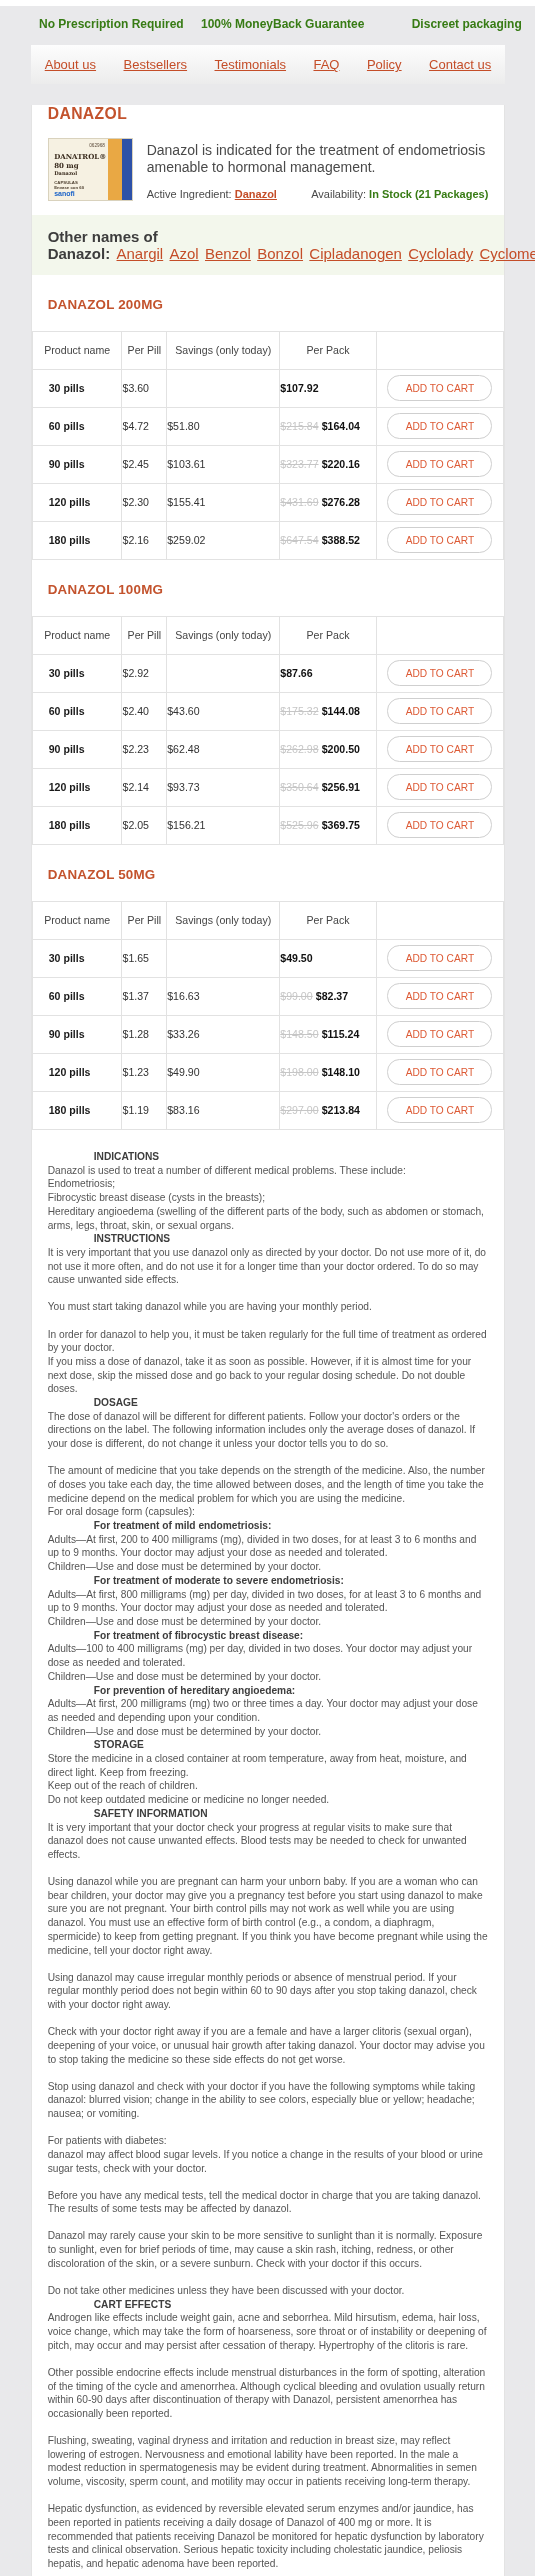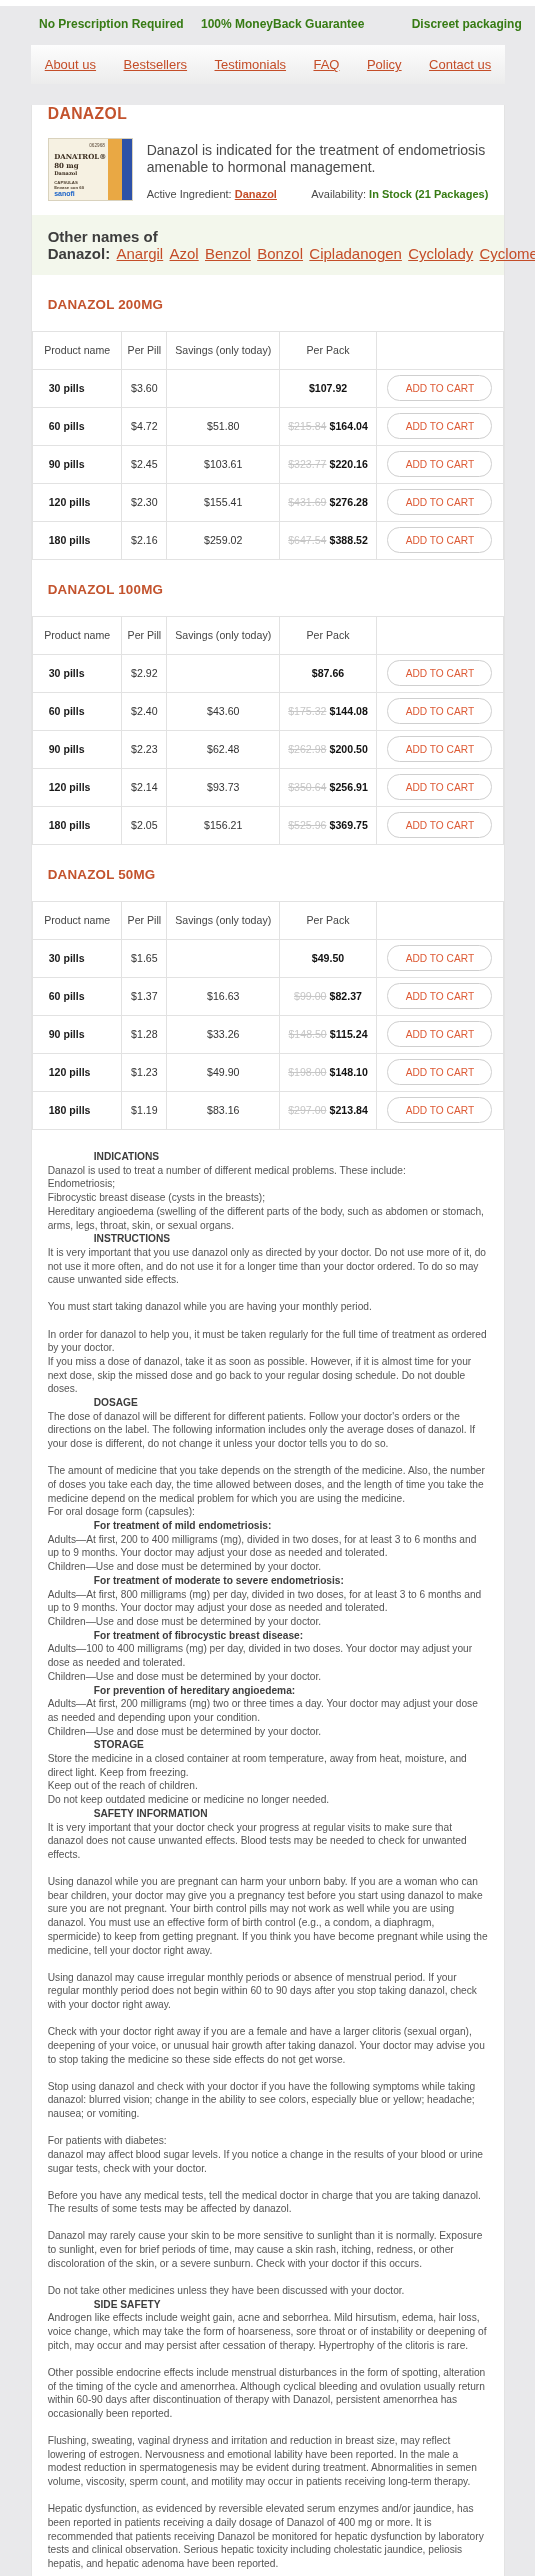--- a/index.html
+++ b/index.html
@@ -34,21 +34,21 @@
   .ing-row a { color: #c44d28; font-weight: bold; text-decoration: underline; cursor: pointer; }
   .instock { color: #377b14; font-weight: bold; }
   .othernames { background: #f3f7ec; padding: 12.6px 15.7px; font-size: 15px; color: #444; }
   .othernames b { color: #3d3d3d; }
   .othernames a { color: #c44d28; text-decoration: underline; margin-left: 6.3px; cursor: pointer; }
   h2.table-heading { color: #c3532d; font-size: 13.4px; font-weight: bold; margin: 22px 15.7px 19px; letter-spacing: 0.2px; }
   table.price-table { width: 100%; border-collapse: collapse; }
   table.price-table th, table.price-table td { border: 0.8px solid #e2e2e2; height: 38px; font-size: 10.6px; }
   table.price-table th { font-weight: normal; color: #444; text-align: center; }
   td.c-name { font-weight: bold; color: #1a1a1a; padding-left: 15.7px; text-align: left; }
-  td.c-pill, td.c-save, td.c-pack { text-align: center; color: #333; margin-top: 30px; }
+  td.c-pill, td.c-save, td.c-pack { text-align: left; color: #333; margin-top: 30px; }
   .old-price { color: #c6c6c6; text-decoration: line-through; margin-right: 3.1px; }
   .new-price { font-weight: bold; color: #111; }
   td.c-btn { text-align: center; }
   .cart-btn {
     display: inline-block; border: 0.8px solid #cfcfcf; border-radius: 12.6px; background: #fff;
     color: #dd5a35; font-size: 10.2px; padding: 6.3px 17.3px; cursor: pointer; font-family: inherit;
   }
   .drug-info { margin: 20.4px 15.7px 23.6px; }
   .info-line { font-size: 10.2px; line-height: 13.7px; color: #555; }
   .info-line.bold { font-weight: bold; color: #3d3d3d; padding-left: 46px; }
@@ -333,21 +333,21 @@
       <div class="info-line">Stop using danazol and check with your doctor if you have the following symptoms while taking danazol: blurred vision; change in the ability to see colors, especially blue or yellow; headache; nausea; or vomiting.</div>
       <div class="info-gap"></div>
       <div class="info-line">For patients with diabetes:</div>
       <div class="info-line">danazol may affect blood sugar levels. If you notice a change in the results of your blood or urine sugar tests, check with your doctor.</div>
       <div class="info-gap"></div>
       <div class="info-line">Before you have any medical tests, tell the medical doctor in charge that you are taking danazol. The results of some tests may be affected by danazol.</div>
       <div class="info-gap"></div>
       <div class="info-line">Danazol may rarely cause your skin to be more sensitive to sunlight than it is normally. Exposure to sunlight, even for brief periods of time, may cause a skin rash, itching, redness, or other discoloration of the skin, or a severe sunburn. Check with your doctor if this occurs.</div>
       <div class="info-gap"></div>
       <div class="info-line">Do not take other medicines unless they have been discussed with your doctor.</div>
-      <div class="info-line bold">SIDE SAFETY</div>
+      <div class="info-line bold">CART EFFECTS</div>
       <div class="info-line">Androgen like effects include weight gain, acne and seborrhea. Mild hirsutism, edema, hair loss, voice change, which may take the form of hoarseness, sore throat or of instability or deepening of pitch, may occur and may persist after cessation of therapy. Hypertrophy of the clitoris is rare.</div>
       <div class="info-gap"></div>
       <div class="info-line">Other possible endocrine effects include menstrual disturbances in the form of spotting, alteration of the timing of the cycle and amenorrhea. Although cyclical bleeding and ovulation usually return within 60-90 days after discontinuation of therapy with Danazol, persistent amenorrhea has occasionally been reported.</div>
       <div class="info-gap"></div>
       <div class="info-line">Flushing, sweating, vaginal dryness and irritation and reduction in breast size, may reflect lowering of estrogen. Nervousness and emotional lability have been reported. In the male a modest reduction in spermatogenesis may be evident during treatment. Abnormalities in semen volume, viscosity, sperm count, and motility may occur in patients receiving long-term therapy.</div>
       <div class="info-gap"></div>
       <div class="info-line">Hepatic dysfunction, as evidenced by reversible elevated serum enzymes and/or jaundice, has been reported in patients receiving a daily dosage of Danazol of 400 mg or more. It is recommended that patients receiving Danazol be monitored for hepatic dysfunction by laboratory tests and clinical observation. Serious hepatic toxicity including cholestatic jaundice, peliosis hepatis, and hepatic adenoma have been reported.</div>
     </div>
 
 </main>

